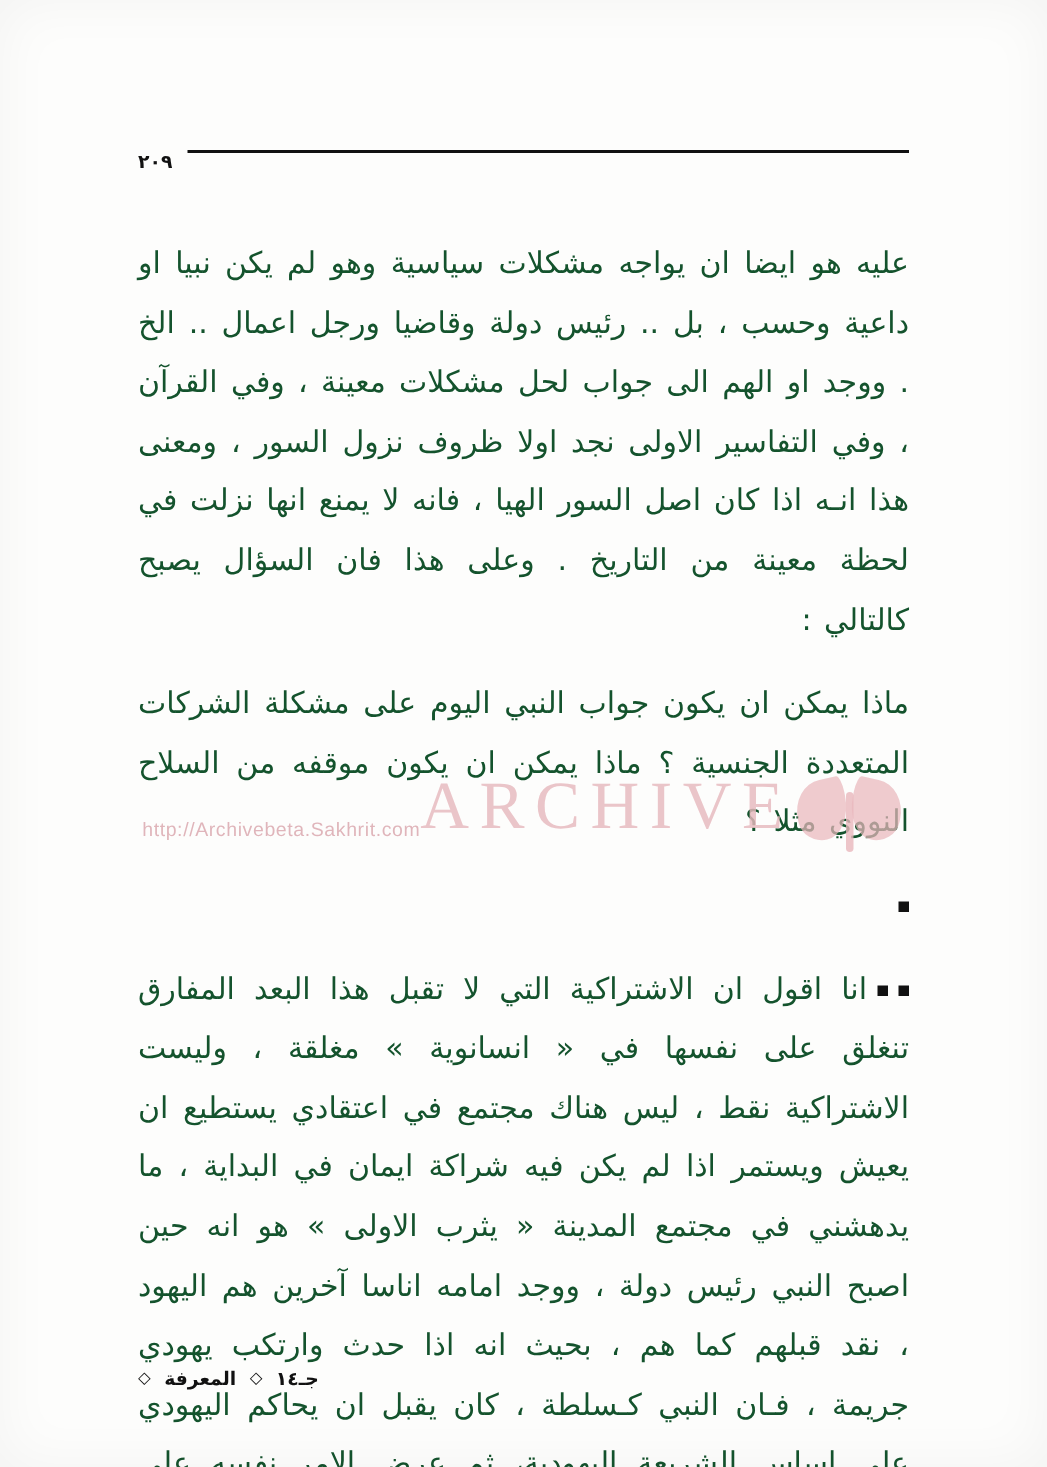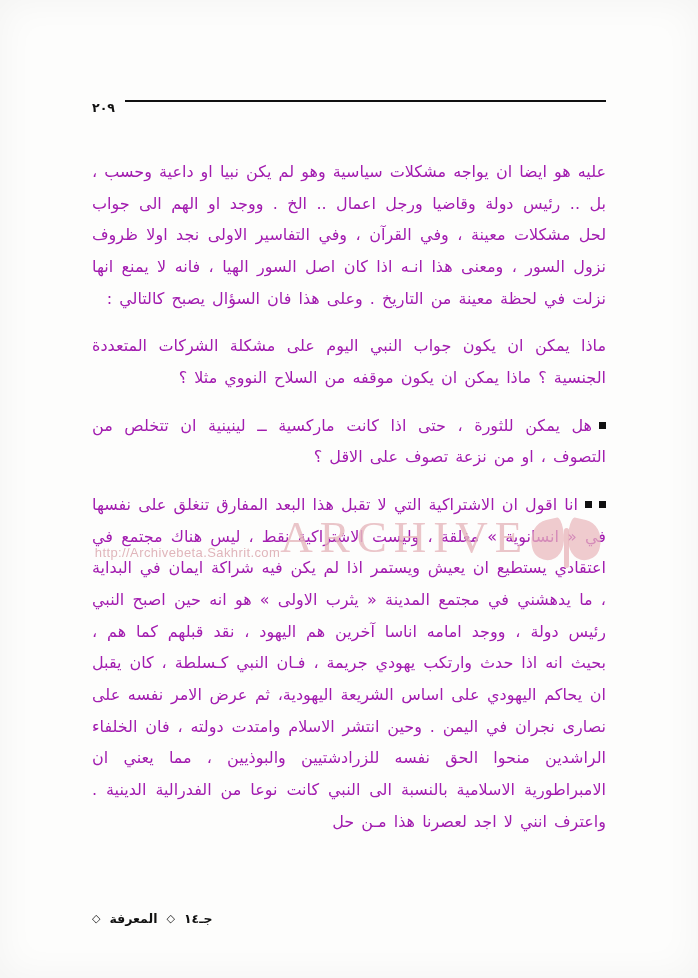--- a/index.html
+++ b/index.html
@@ -65,23 +65,23 @@
   
   .body-text {
     margin-top: 30px;
     direction: rtl;
     text-align: justify;
     text-align-last: right;
   }
 
   p.para {
     margin: 0 0 16px 0;
-    font-size: 16px;
+    font-size: 20px;
     line-height: 1.98;
-    color: #a21caf;
+    color: #14532d;
     word-spacing: 2px;
     letter-spacing: 0px;
   }
 
   p.para.tight {
   }
 
   .bullet {
     display: inline-block;
     width: 7px;
@@ -206,21 +206,21 @@
       <div class="header-rule"></div>
     </div>
 
     <div class="body-text">
 
       <p class="para">عليه هو ايضا ان يواجه مشكلات سياسية وهو لم يكن نبيا او داعية وحسب ، بل .. رئيس دولة وقاضيا ورجل اعمال .. الخ . ووجد او الهم الى جواب لحل مشكلات معينة ، وفي القرآن ، وفي التفاسير الاولى نجد اولا ظروف نزول السور ، ومعنى هذا انـه اذا كان اصل السور الهيا ، فانه لا يمنع انها نزلت في لحظة معينة من التاريخ . وعلى هذا فان السؤال يصبح كالتالي :</p>
 
       <p class="para">ماذا يمكن ان يكون جواب النبي اليوم على مشكلة الشركات المتعددة الجنسية ؟ ماذا يمكن ان يكون موقفه من السلاح النووي مثلا ؟</p>
 
       <p class="para">
-        <span class="bullet"></span><span>هل يمكن للثورة ، حتى اذا كانت ماركسية ــ لينينية ان تتخلص من التصوف ، او من نزعة تصوف على الاقل ؟</span>
+        <span class="bullet"></span>
       </p>
 
       <p class="para tight">
         <span class="bullet"></span><span class="bullet"></span><span>انا اقول ان الاشتراكية التي لا تقبل هذا البعد المفارق تنغلق على نفسها في « انسانوية » مغلقة ، وليست الاشتراكية نقط ، ليس هناك مجتمع في اعتقادي يستطيع ان يعيش ويستمر اذا لم يكن فيه شراكة ايمان في البداية ، ما يدهشني في مجتمع المدينة « يثرب الاولى » هو انه حين اصبح النبي رئيس دولة ، ووجد امامه اناسا آخرين هم اليهود ، نقد قبلهم كما هم ، بحيث انه اذا حدث وارتكب يهودي جريمة ، فـان النبي كـسلطة ، كان يقبل ان يحاكم اليهودي على اساس الشريعة اليهودية، ثم عرض الامر نفسه على نصارى نجران في اليمن . وحين انتشر الاسلام وامتدت دولته ، فان الخلفاء الراشدين منحوا الحق نفسه للزرادشتيين والبوذيين ، مما يعني ان الامبراطورية الاسلامية بالنسبة الى النبي كانت نوعا من الفدرالية الدينية . واعترف انني لا اجد لعصرنا هذا مـن حل</span>
       </p>
 
     </div>
 
     <div class="footer-row">
       <span class="footer-diamond">◇</span>

